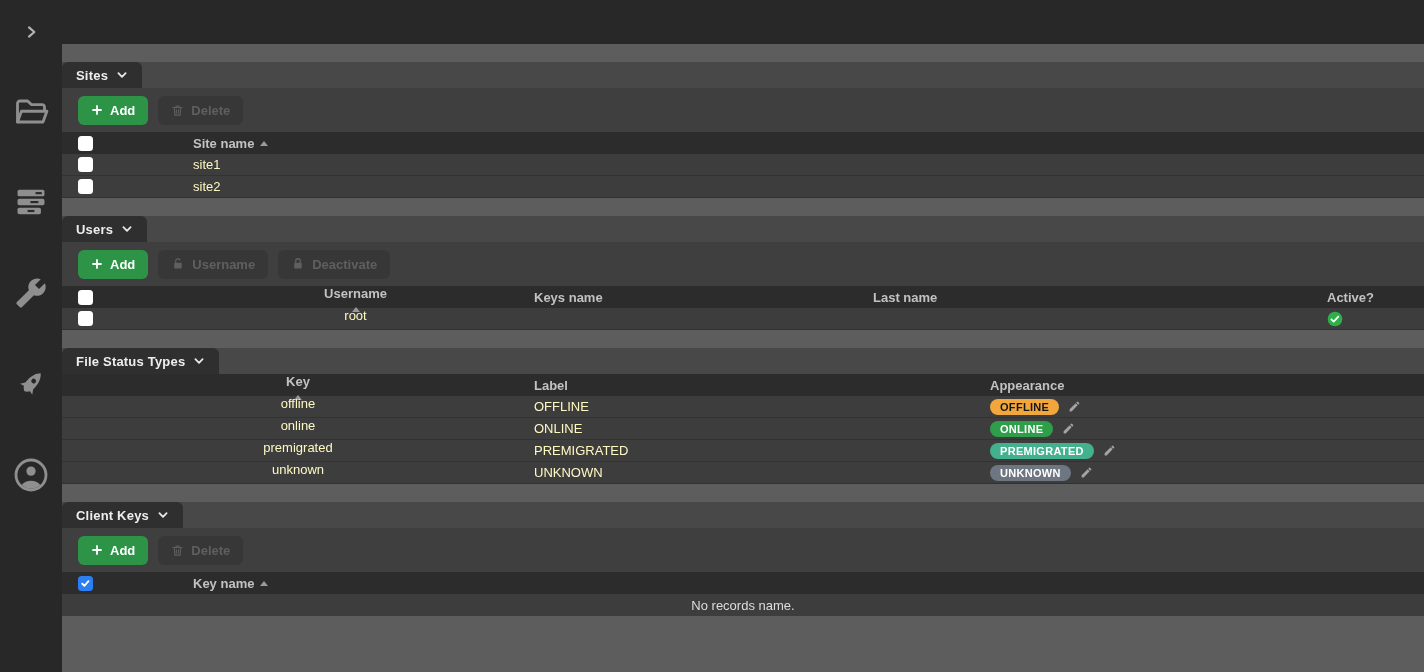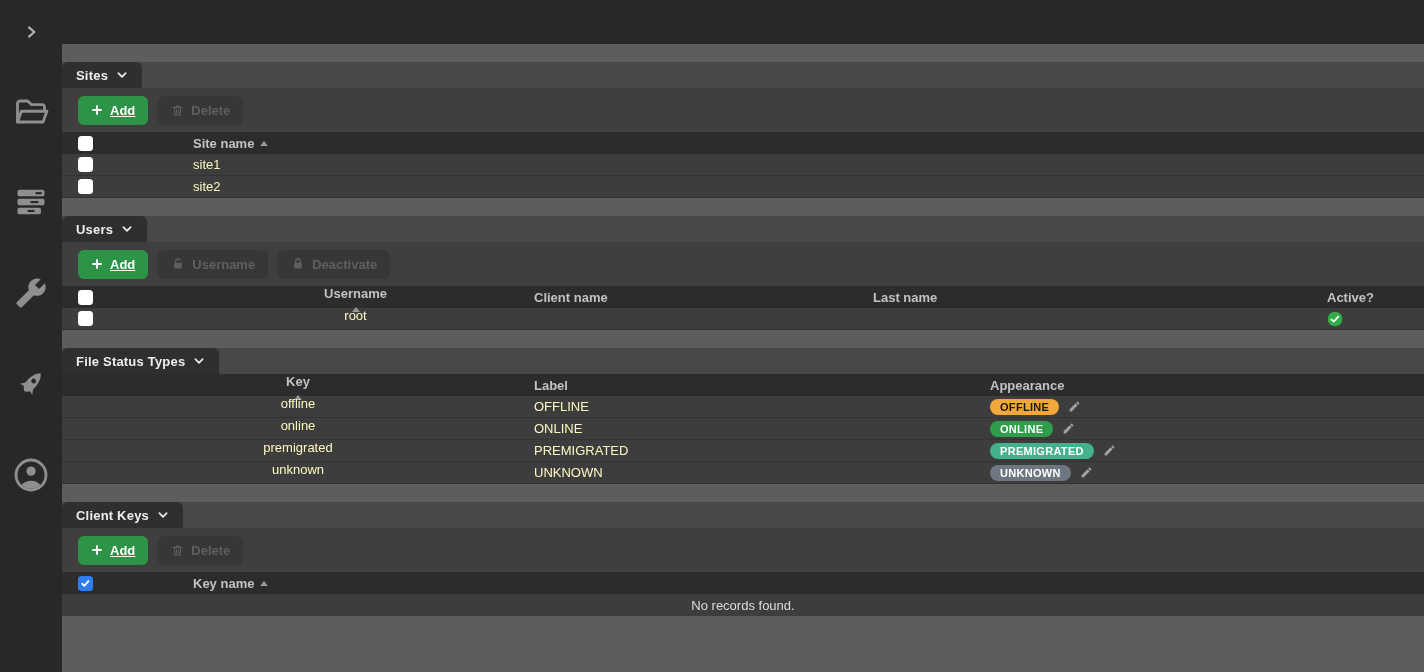--- a/index.html
+++ b/index.html
@@ -19,21 +19,21 @@
 
   .panel { margin-top:18px; }
   .tabrow { height:26px; background:#484848; display:flex; }
   .tab { height:26px; background:#2f2f2f; border-radius:6px 6px 0 0; padding:0 14px;
          display:flex; align-items:center; gap:8px; cursor:pointer; }
   .tab-label { color:#eeeeee; font-size:13px; font-weight:bold; letter-spacing:.2px; white-space:nowrap; }
 
   .toolbar { height:44px; background:#3f3f3f; display:flex; align-items:center; padding-left:16px; gap:10px; }
   .btn { height:29px; border:none; border-radius:6px; display:inline-flex; align-items:center; gap:7px;
          padding:0 13px; font-family:inherit; font-size:13px; font-weight:bold; cursor:pointer; }
-  .btn-green { background:#2d9447; color:#ffffff;text-decoration:underline; }
+  .btn-green { background:#2d9447; color:#ffffff; }
   .btn-disabled { background:#373737; color:#5f5f5f; cursor:default; }
 
   .ghead { height:22px; background:#2c2c2c; display:flex; align-items:center; }
   .grow { flex:1 1 auto; }
   .cell { display:flex; align-items:center; padding-left:16px; height:100%; }
   .head-label { color:#c2c2c2; font-size:13px; font-weight:bold; gap:6px; cursor:pointer; white-space:nowrap; }
   .sort-asc { width:0; height:0; border-left:4px solid transparent; border-right:4px solid transparent;
               border-bottom:5px solid #9a9a9a; display:inline-block; }
   .grow-rows .grid-row { height:22px; background:#3d3d3d; display:flex; align-items:center;
                          border-bottom:1px solid rgba(0,0,0,.18); }
@@ -201,21 +201,21 @@
     </div>
     <div class="ghead">
       <div class="cell w-check">
         <span class="cb"></span>
       </div>
       <div class="cell w-user head-label">
         <span>Username</span>
         <i class="sort-asc"></i>
       </div>
       <div class="cell w-first head-label">
-        <span>Client name</span>
+        <span>Keys name</span>
       </div>
       <div class="cell w-last head-label">
         <span>Last name</span>
       </div>
       <div class="cell grow head-label">
         <span>Active?</span>
       </div>
     </div>
     <div class="grow-rows">
       <div class="grid-row">
@@ -365,17 +365,17 @@
             <path d="M5 12.5l4.5 4.5 9-10" fill="none" stroke="#ffffff" stroke-width="4" stroke-linecap="round" stroke-linejoin="round"></path>
           </svg>
         </span>
       </div>
       <div class="cell grow head-label">
         <span>Key name</span>
         <i class="sort-asc"></i>
       </div>
     </div>
     <div class="empty-row">
-      <span class="empty-msg">No records found.</span>
+      <span class="empty-msg">No records name.</span>
     </div>
   </div>
 
 </div>
 
 </body></html>

